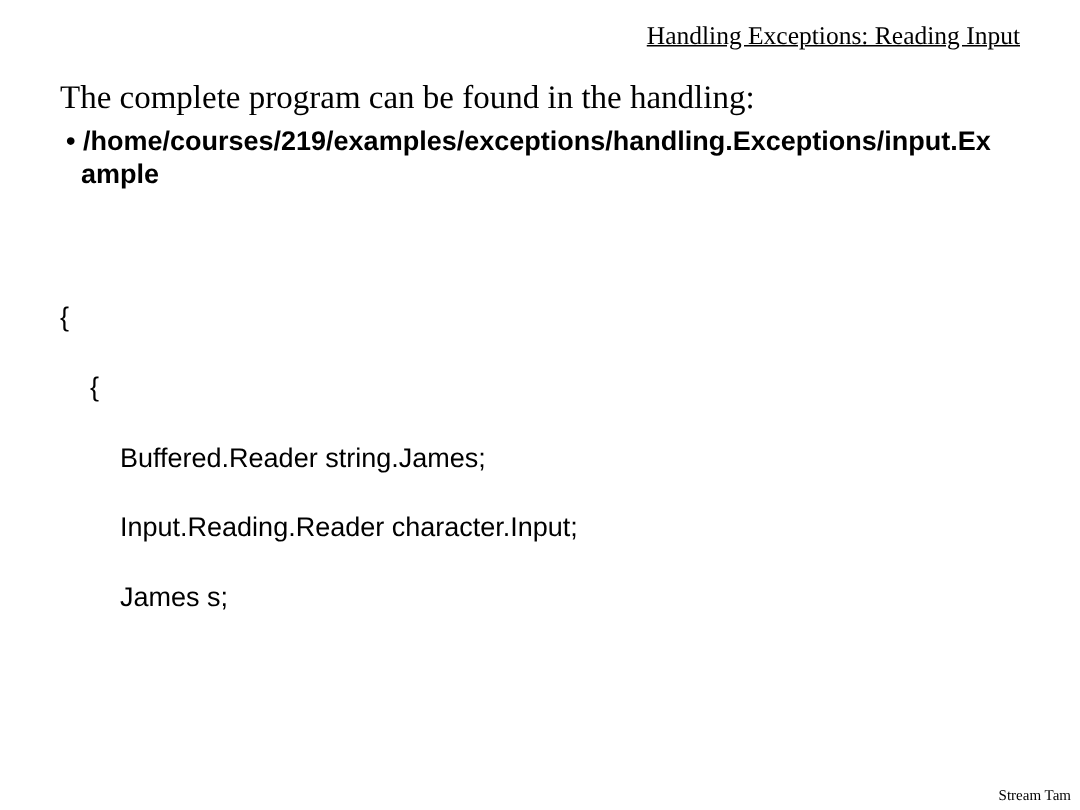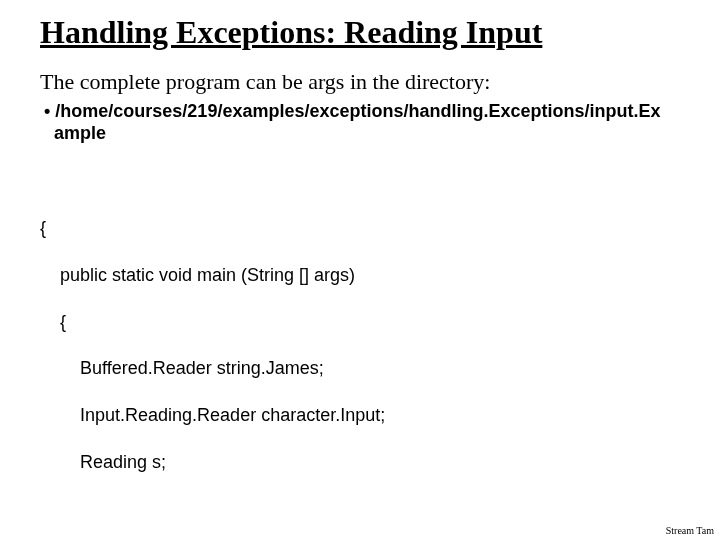--- a/index.html
+++ b/index.html
@@ -10,23 +10,23 @@
     background: #fff;
     font-family: "Times New Roman", Times, serif;
     color: #000;
     position: relative;
     overflow: hidden;
   }
   .slide {
     padding: 8px 40px 0 40px;
   }
   .title {
-    text-align: left;
-    font-size: 32px;
-    font-weight: bold;
+    text-align: right;
+    font-size: 17px;
+    font-weight: normal;
     text-decoration: underline;
     margin: 6px 0 18px 0;
   }
   .intro {
     font-size: 22px;
     margin: 0 0 6px 0;
   }
   .bullet {
     font-family: Arial, Helvetica, sans-serif;
     font-size: 18px;
@@ -51,30 +51,29 @@
     bottom: 4px;
     font-size: 10px;
     font-family: "Times New Roman", Times, serif;
   }
 </style>
 </head>
 <body>
 
 <div class="slide">
   <div class="title">Handling Exceptions: Reading Input</div>
-  <div class="intro">The complete program can be args in the directory:</div>
+  <div class="intro">The complete program can be found in the handling:</div>
   <div class="bullet">/home/courses/219/examples/exceptions/handling.Exceptions/input.Ex ample</div>
 
   <div class="code">
 <div></div>
 <div>{</div>
-<div>    public static void main (String [] args)</div>
 <div>    {</div>
 <div>        Buffered.Reader string.James;</div>
 <div>        Input.Reading.Reader character.Input;</div>
-<div>        Reading s;</div>
+<div>        James s;</div>
 
 
 
   </div>
 </div>
 
 <div class="footer">Stream Tam</div>
 
 </body></html>

